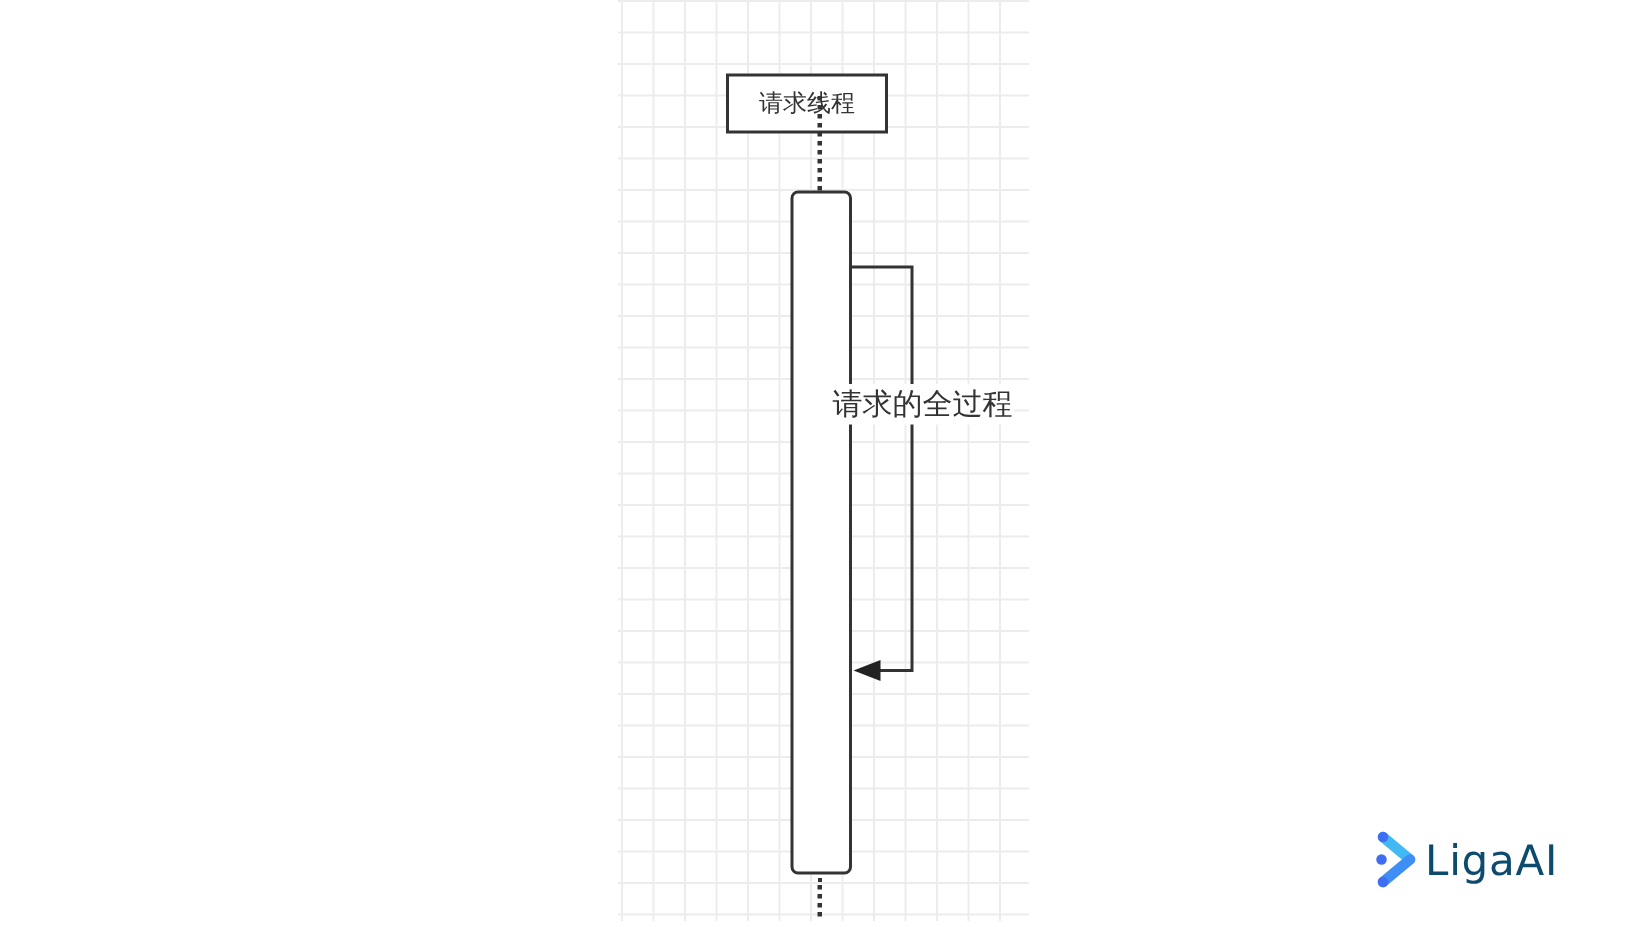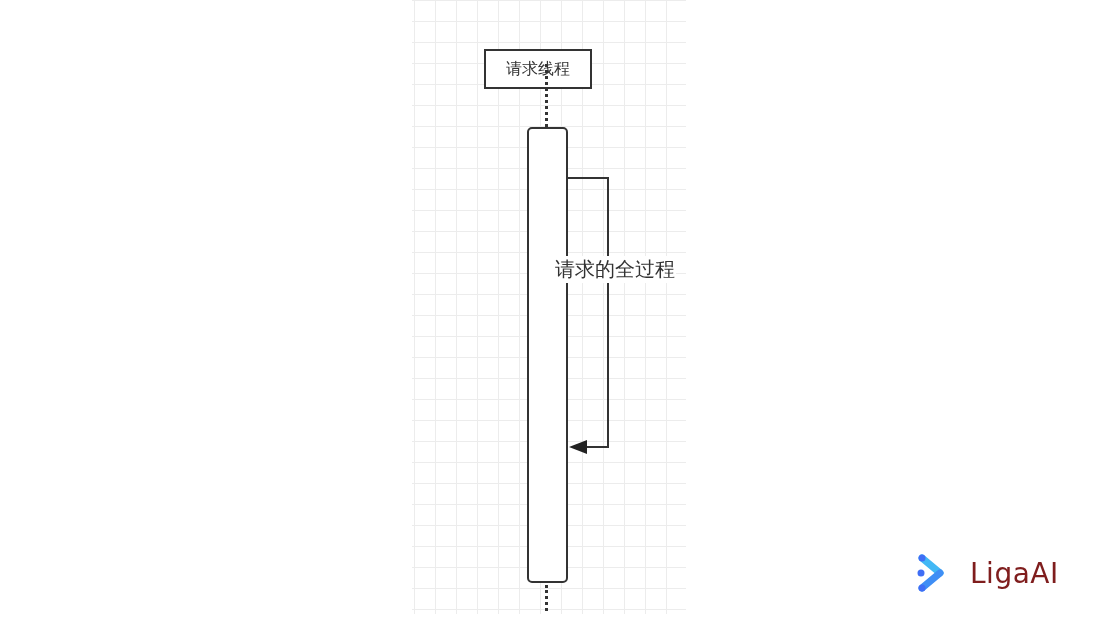--- a/index.html
+++ b/index.html
@@ -31,21 +31,21 @@
     }
     svg.msg { position: absolute; left: 0; top: 0; }
     .msg-label {
       position: absolute; left: 554px; top: 256px; background: #fff;
       font-size: 20px; color: #333; padding: 0 1px; white-space: nowrap;
     }
     .logo {
       position: absolute; left: 916px; top: 554px; display: flex; align-items: center;
     }
     .logo-text {
-      font-family: "DejaVu Sans", sans-serif; font-size: 28px; color: #7f1d1d; margin-left: 24px;
+      font-family: "DejaVu Sans", sans-serif; font-size: 28px; color: #0c4a6e; margin-left: 4px;
       letter-spacing: 0.5px;
     }
   </style>
 </head>
 <body>
 
 <div class="canvas"></div>
 
 <div class="actor">
   <span>请求线程</span>

